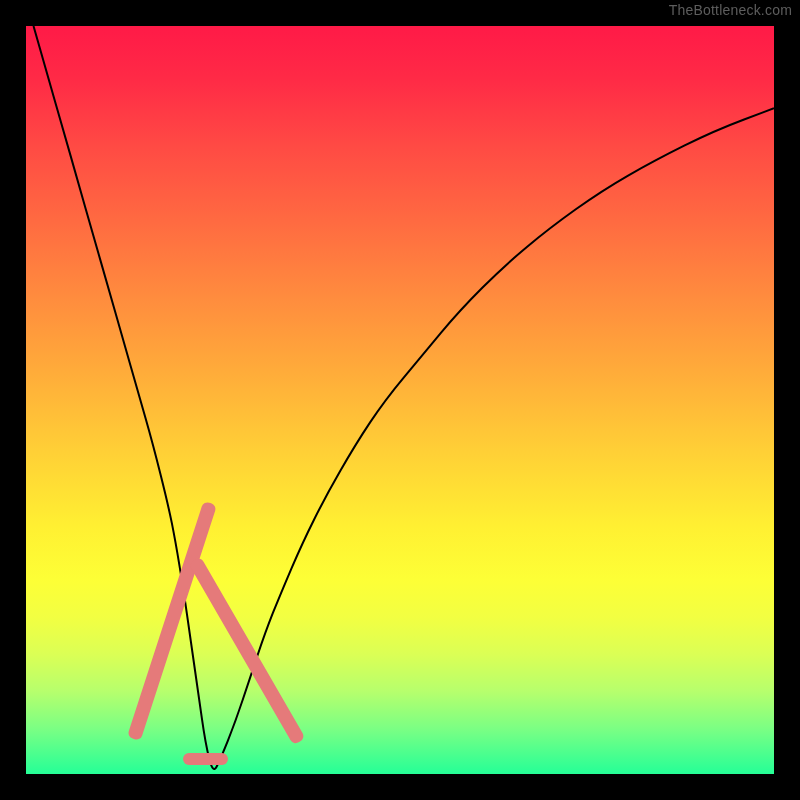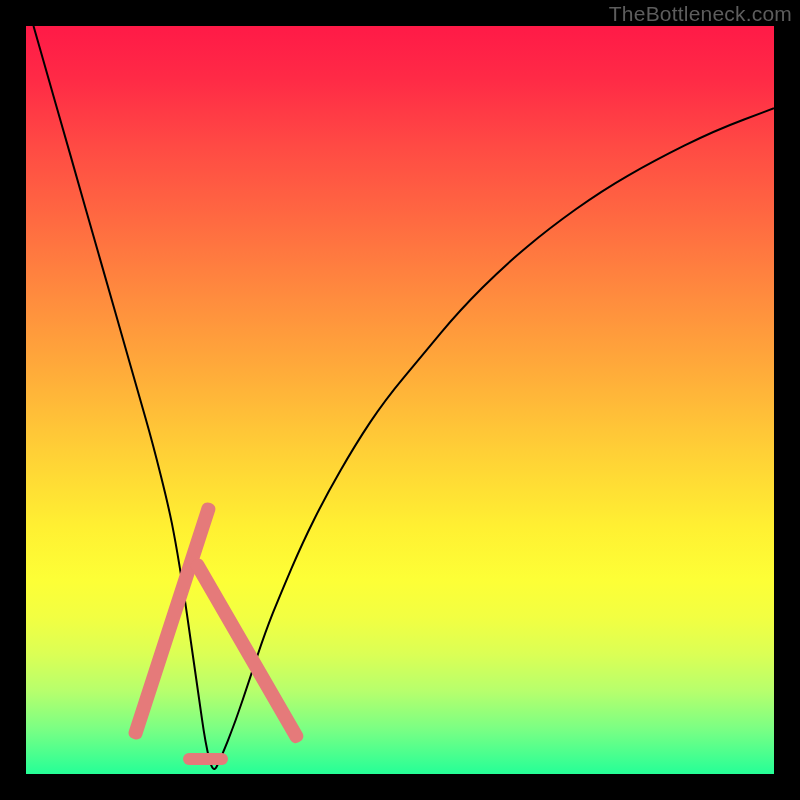--- a/index.html
+++ b/index.html
@@ -42,21 +42,21 @@
       #dbff55 84%,
       #b6ff6d 89%,
       #7aff84 94%,
       #25ff97 100%);
   }
   .watermark {
     position: absolute;
     top: 2px;
     right: 8px;
     color: #5d5d5d;
-    font-size: 21px;
+    font-size: 14px;
     letter-spacing: 0.2px;
     font-weight: 400;
     z-index: 5;
   }
   svg.curve {
     position: absolute;
     inset: 0;
     width: 100%;
     height: 100%;
   }

